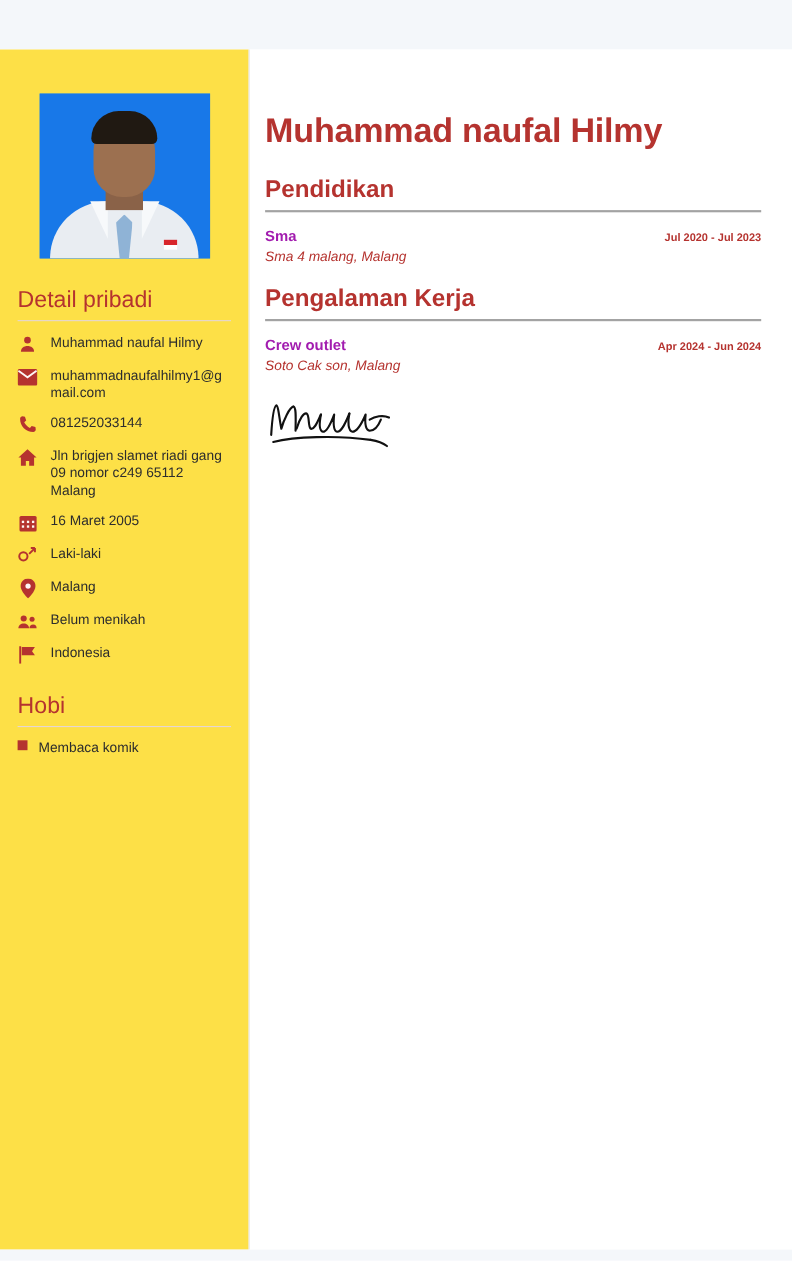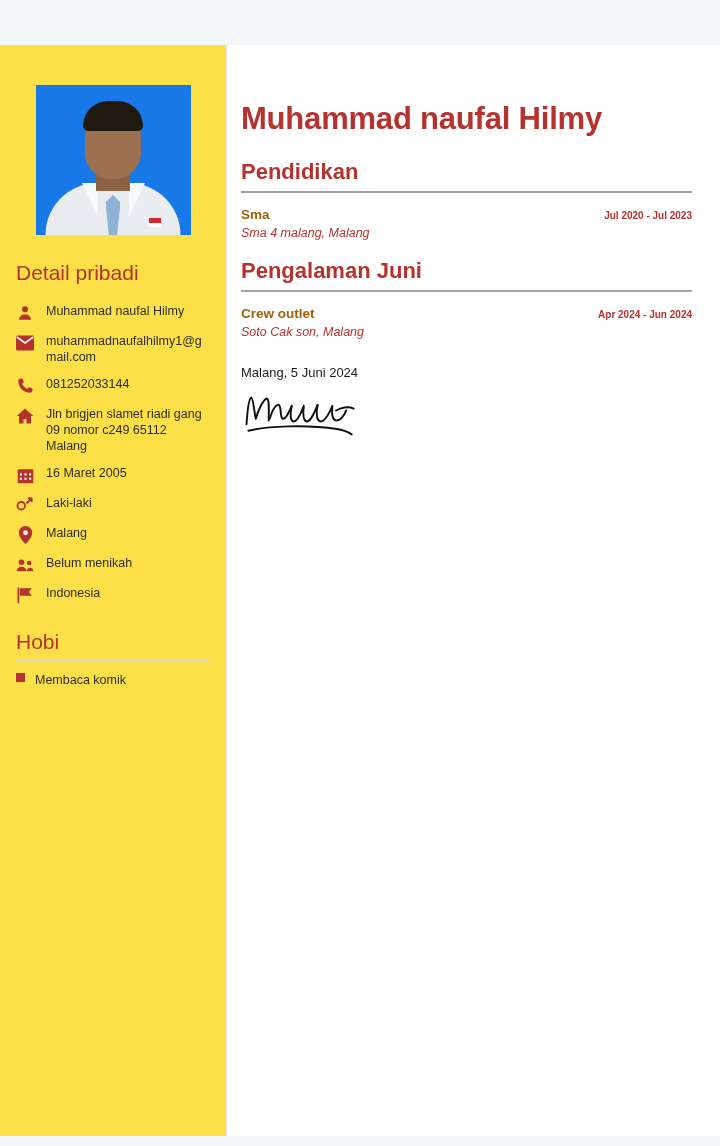--- a/index.html
+++ b/index.html
@@ -152,21 +152,21 @@
     margin-bottom: 18px;
   }
   .entry-head {
     display: flex;
     justify-content: space-between;
     align-items: baseline;
   }
   .entry-title {
     font-size: 13.5px;
     font-weight: bold;
-    color: #a16207;
+    color: #a21caf;
   }
   .entry-date {
     font-size: 10px;
     font-weight: bold;
     color: #b5332f;
   }
   .entry-sub {
     font-size: 12.5px;
     color: #b5332f;
     margin-top: 4px;
@@ -318,30 +318,29 @@
 
       <h2 class="section-title">Pendidikan</h2>
       <div class="entry">
         <div class="entry-head">
           <span class="entry-title">Sma</span>
           <span class="entry-date">Jul 2020 - Jul 2023</span>
         </div>
         <div class="entry-sub">Sma 4 malang, Malang</div>
       </div>
 
-      <h2 class="section-title">Pengalaman Juni</h2>
+      <h2 class="section-title">Pengalaman Kerja</h2>
       <div class="entry">
         <div class="entry-head">
           <span class="entry-title">Crew outlet</span>
           <span class="entry-date">Apr 2024 - Jun 2024</span>
         </div>
         <div class="entry-sub">Soto Cak son, Malang</div>
       </div>
 
-      <div class="closing">Malang, 5 Juni 2024</div>
 
       <div class="signature">
         <svg viewBox="0 0 130 62" width="120" height="60">
           <g fill="none" stroke="#111111" stroke-width="2.1" stroke-linecap="round" stroke-linejoin="round">
             <path d="M6 40 C7 24 9 12 11 11 C13 11 14 24 16 34 C18 26 24 13 28 12 C31 13 30 26 30 36"></path>
             <path d="M31 34 C34 24 38 18 41 19 C44 21 42 32 45 34 C49 35 52 26 55 20"></path>
             <path d="M55 20 C53 30 53 36 57 37 C61 37 65 28 68 20 C67 29 67 36 71 37 C76 37 80 26 83 19"></path>
             <path d="M83 19 C81 28 82 36 86 37 C91 37 96 27 99 20 C98 29 99 35 103 36 C108 36 112 30 114 25"></path>
             <path d="M103 25 C108 22 116 20 122 23"></path>
             <path d="M8 47 C28 42 70 40 104 45"></path>

